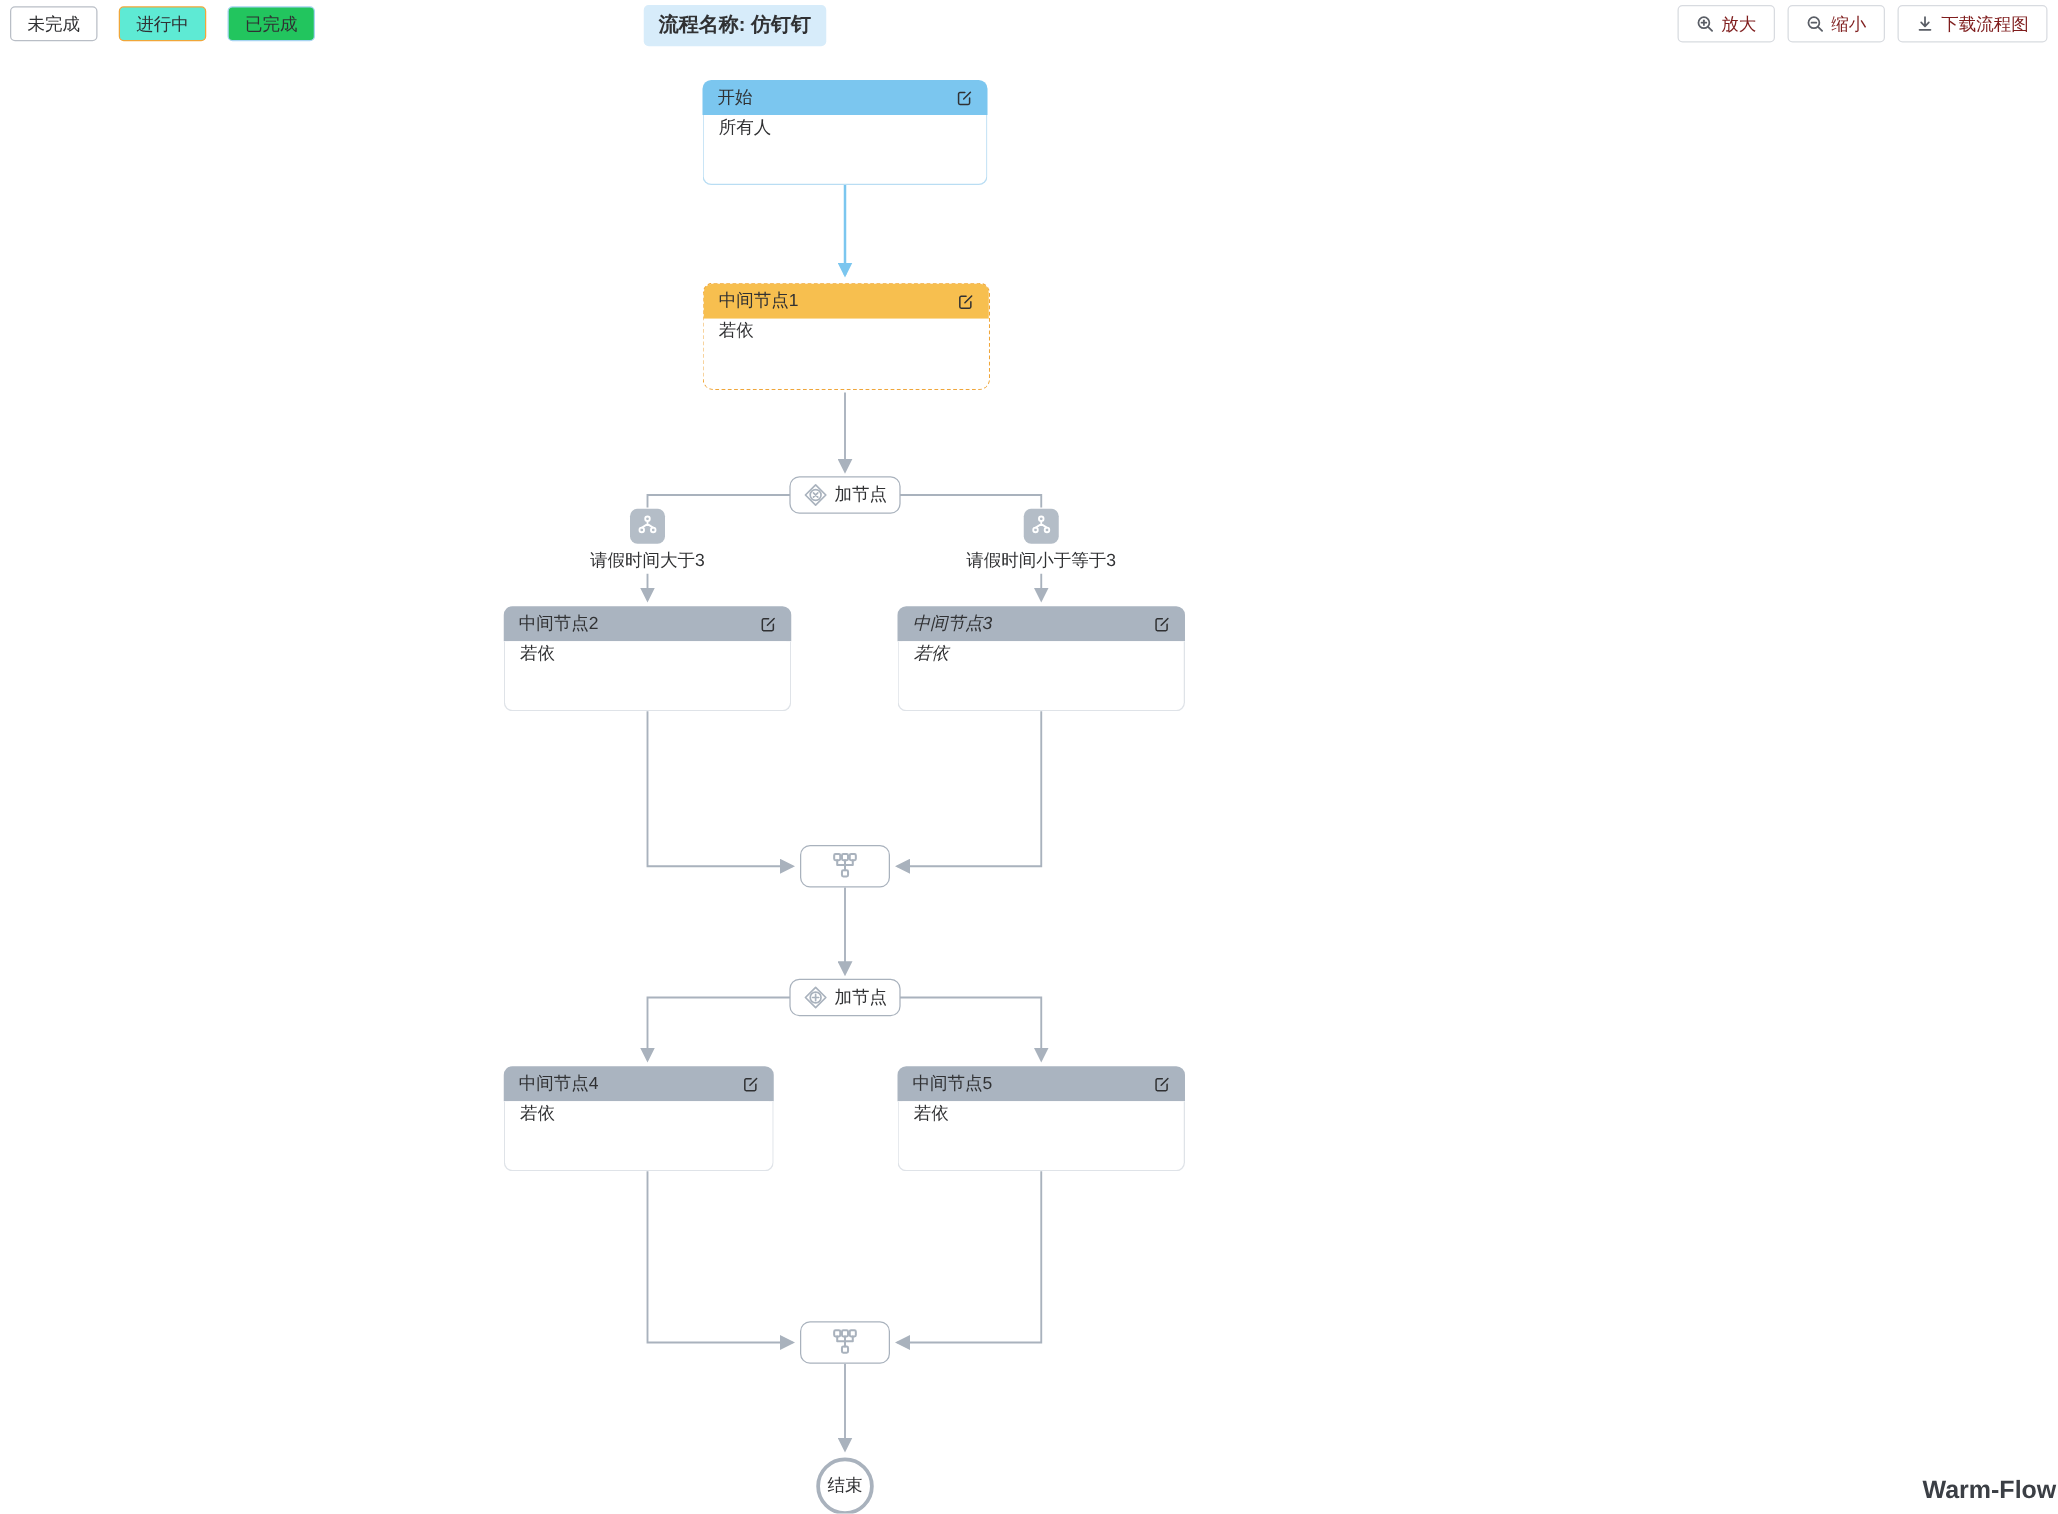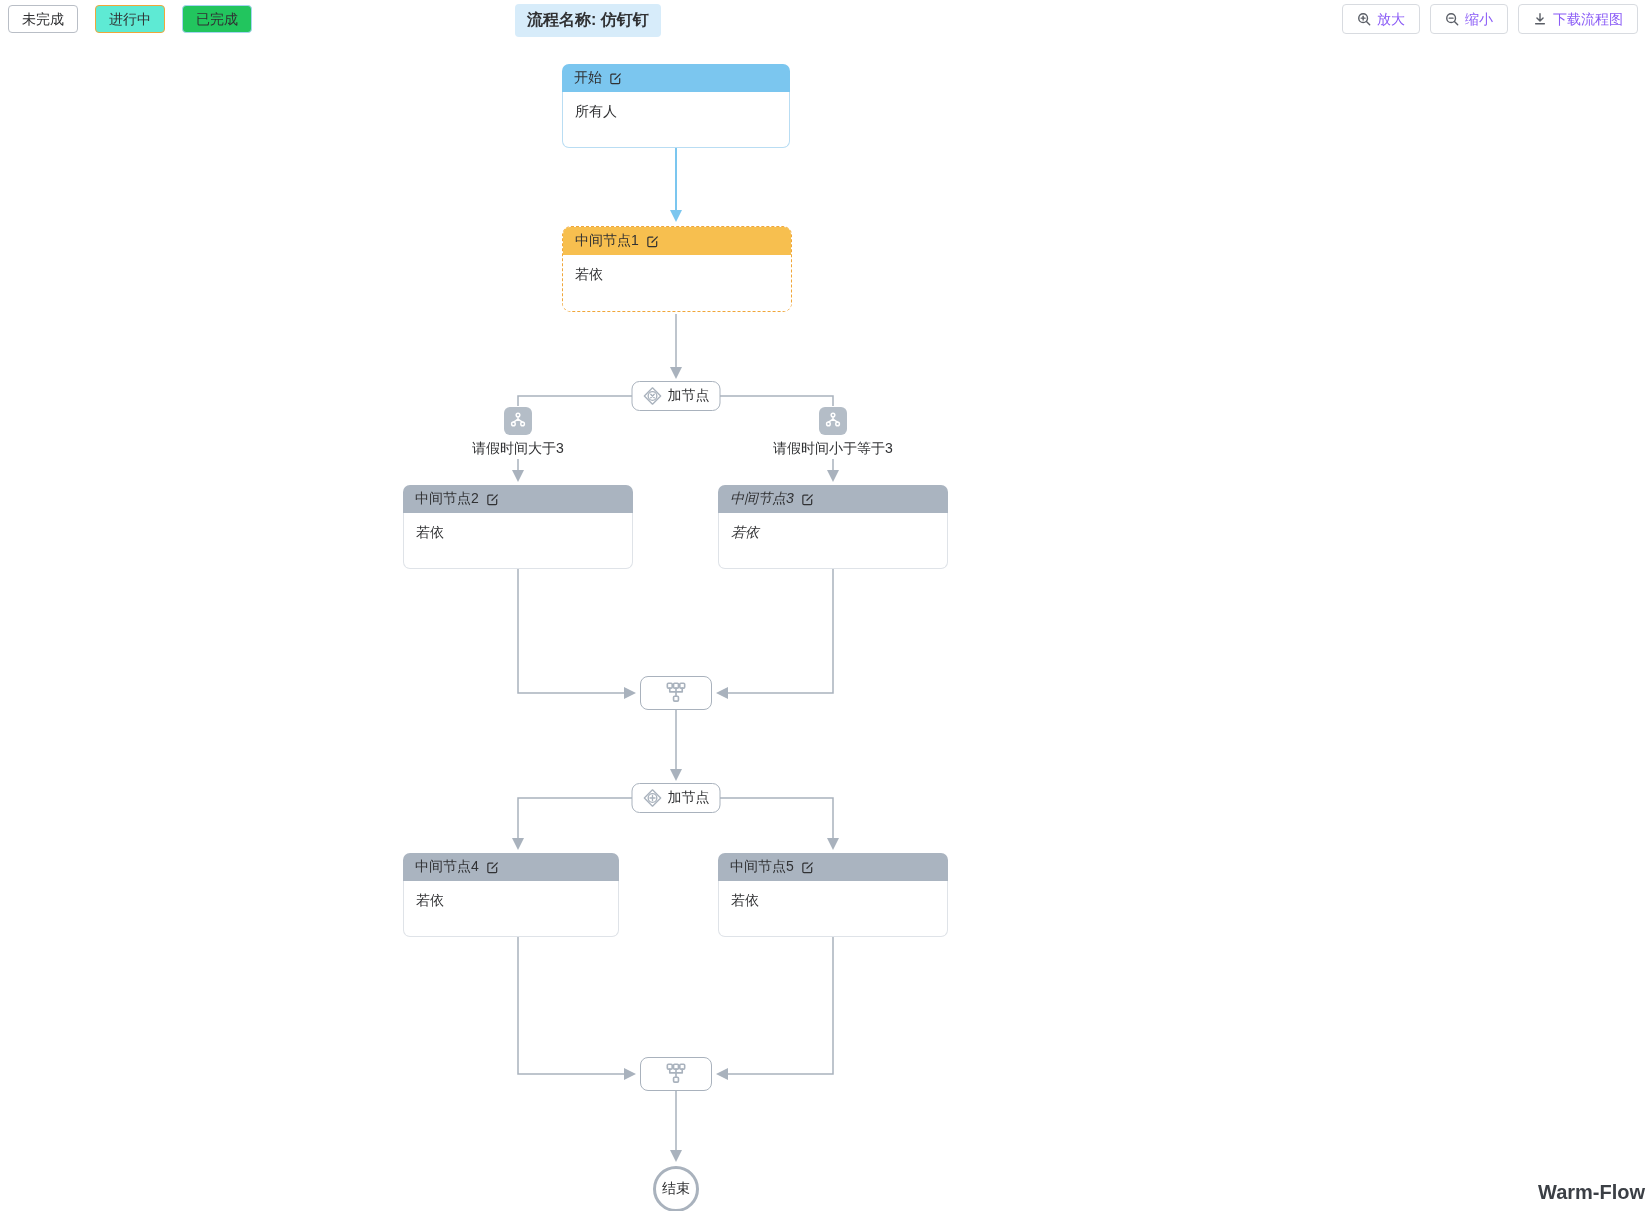--- a/index.html
+++ b/index.html
@@ -10,35 +10,35 @@
   .legend{position:absolute;left:8px;top:5px;display:flex;gap:17px;z-index:5;}
   .chip{font-size:14px;color:#303133;padding:4px 13px;border-radius:4px;background:#fff;
         border:1px solid #b9bec6;cursor:pointer;font-family:inherit;line-height:18px;}
   .chip-progress{background:#5eead4;border-color:var(--orange-border,#f0c478);}
   .chip-done{background:#22c55e;border-color:#a7d4f1;}
 
   .flow-title{position:absolute;left:515px;top:4px;padding:6px 12px;border-radius:4px;
         background:var(--title-bg,#d7ecfa);font-size:16px;font-weight:bold;z-index:5;}
 
   .toolbar{position:absolute;right:8px;top:4px;display:flex;gap:10px;z-index:5;}
-  .tbtn{display:inline-flex;align-items:center;gap:6px;font-size:14px;color:#8b5cf6;background:#fff;
+  .tbtn{display:inline-flex;align-items:center;gap:6px;font-size:14px;color:#7f1d1d;background:#fff;
         border:1px solid #d8dbe0;border-radius:4px;padding:6px 14px;cursor:pointer;font-family:inherit;line-height:16px;}
   .tbtn svg{width:14px;height:14px;stroke:#5a5e66;fill:none;stroke-width:1.6;stroke-linecap:round;stroke-linejoin:round;}
 
   
   .connectors{position:absolute;left:0;top:0;z-index:0;pointer-events:none;}
 
   
   .node{position:absolute;width:228px;border-radius:8px;background:#fff;z-index:2;cursor:pointer;}
   .node-header{height:28px;padding:0 12px;display:flex;align-items:center;gap:7px;
-        font-size:14px;color:#303133;border-radius:7px 7px 0 0;}
+        font-size:14px;color:#303133;border-radius:7px 7px 0 0;justify-content:space-between;}
   .header-blue{background:var(--accent-blue,#7bc6ef);}
   .header-orange{background:var(--accent-orange,#f7bf4f);}
   .header-gray{background:var(--gray-header,#aab4c0);}
-  .node-body{height:56px;box-sizing:border-box;padding:11px 12px;font-size:14px;color:#303133;
+  .node-body{height:56px;box-sizing:border-box;padding:1px 12px;font-size:14px;color:#303133;
         background:#fff;border:1px solid #dfe3e8;border-top:none;border-radius:0 0 7px 7px;}
   .node-start .node-body{border-color:#b9ddf3;}
   .node-current{border:1.5px dashed var(--orange-border,#f0a63a);border-radius:9px;width:228px;}
   .node-current .node-body{border:none;}
   .edit-icon{width:13px;height:13px;stroke:#303133;fill:none;stroke-width:1.3;stroke-linecap:round;
         stroke-linejoin:round;cursor:pointer;flex:none;}
 
   .gateway{position:absolute;left:676px;transform:translateX(-50%);display:inline-flex;align-items:center;
         gap:5px;height:30px;box-sizing:border-box;padding:0 10px;background:#fff;z-index:2;cursor:pointer;
         border:1.5px solid var(--line-gray,#a9b2bd);border-radius:8px;font-size:14px;color:#303133;}

